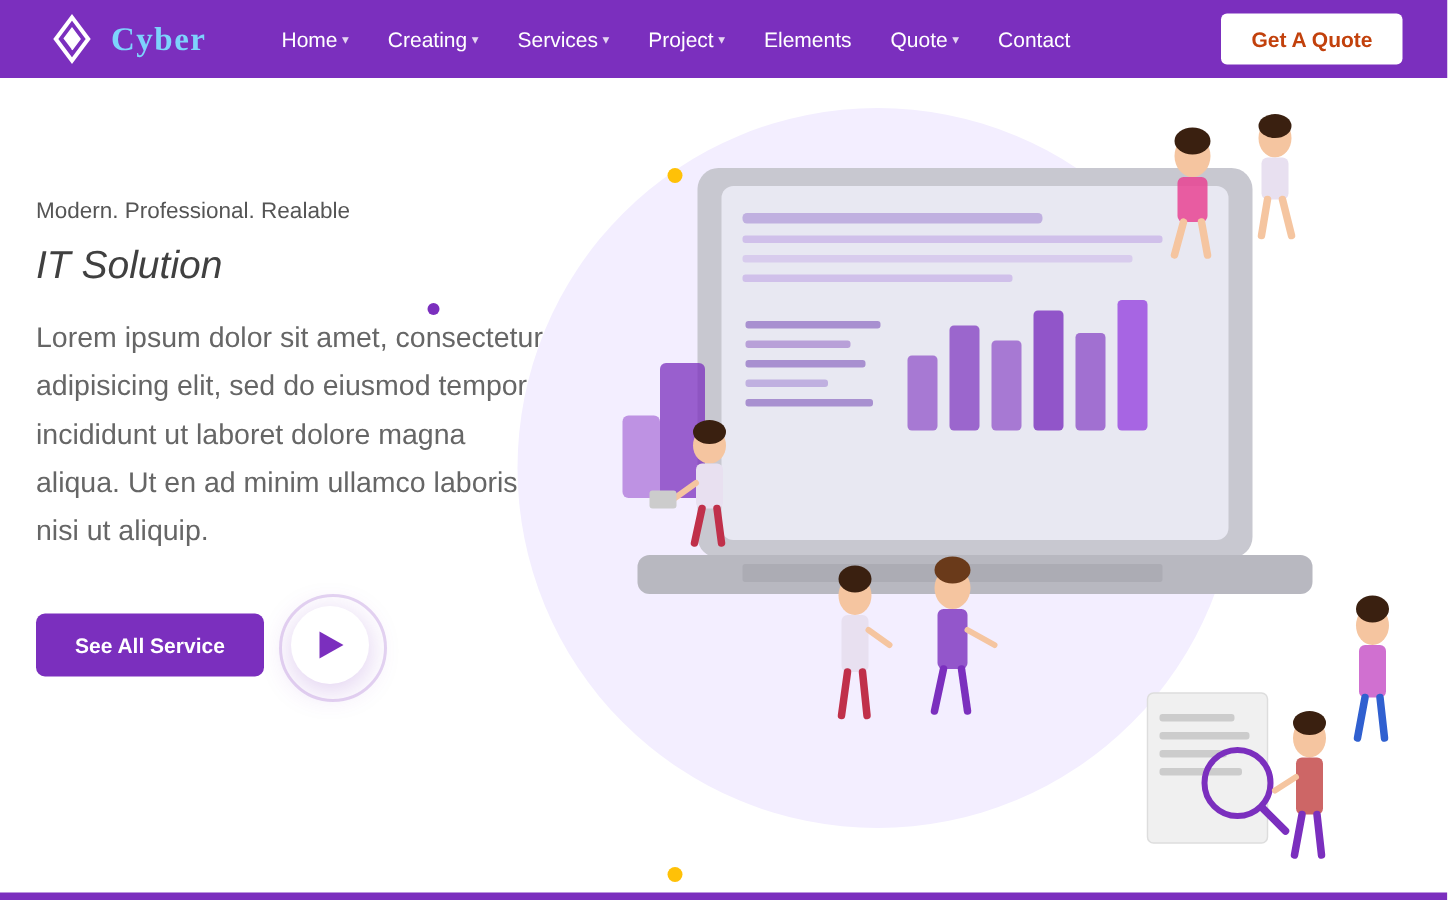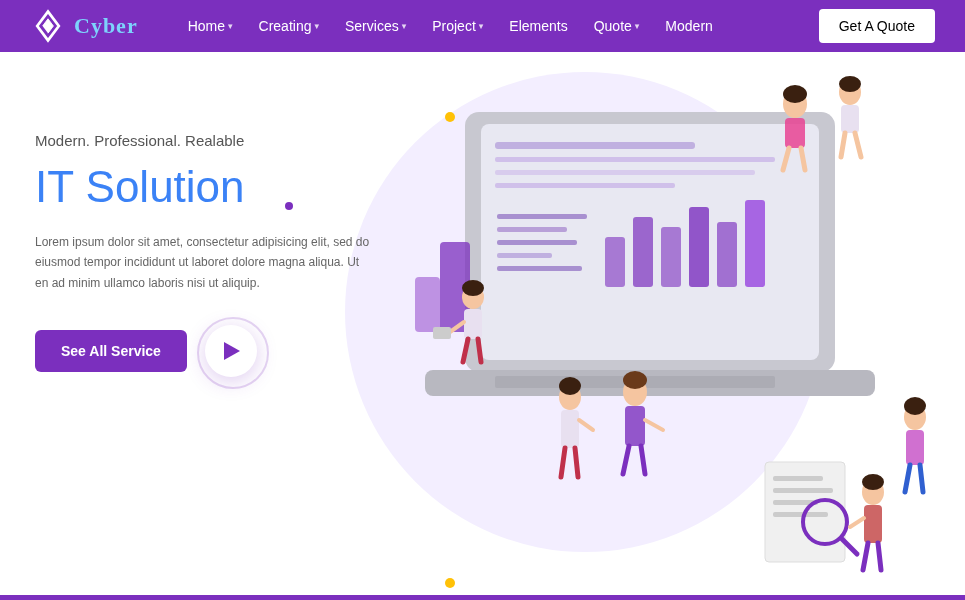--- a/index.html
+++ b/index.html
@@ -47,26 +47,26 @@
       align-items: center;
       gap: 3px;
       white-space: nowrap;
     }
     .nav-arrow {
       font-size: 9px;
       opacity: 0.8;
     }
     .nav-cta {
       background: #fff;
-      color: #000000;
+      color: #c2410c;
       border: none;
       border-radius: 4px;
       padding: 9px 20px;
       font-size: 14px;
-      font-weight: 400;
+      font-weight: 700;
       cursor: pointer;
       margin-left: 10px;
       white-space: nowrap;
       text-align: center;
     }
 
     
     .hero {
       position: relative;
       height: 548px;
@@ -89,48 +89,49 @@
     
     .dot {
       position: absolute;
       border-radius: 50%;
       z-index: 1;
     }
 
     
     .hero-content {
       position: absolute;
-      left: 35px;
+      left: 24px;
       top: 80px;
       max-width: 380px;
       z-index: 5;
     }
     .hero-subtitle {
       color: #555;
       font-size: 15px;
       margin-bottom: 12px;
       font-weight: 400;
     }
     .hero-title-bold {
       font-size: 42px;
       font-weight: 900;
       color: #111;
       line-height: 1.1;
       margin-bottom: 4px;
     }
     .hero-title-light {
-      font-size: 44px;
+      font-size: 26px;
       font-weight: 400;
-      color: #3b82f6;
+      color: #404040;
       line-height: 1.2;
       margin-bottom: 18px;
+      font-style: italic;
     }
     .hero-body {
       color: #666;
-      font-size: 12px;
+      font-size: 19px;
       line-height: 1.7;
       margin-bottom: 32px;
       max-width: 340px;
     }
     .hero-buttons {
       display: flex;
       align-items: center;
       gap: 18px;
     }
     .btn-primary {
@@ -226,21 +227,21 @@
       <span class="nav-arrow">▾</span>
     </div>
     <div class="nav-item">
       <span>Elements</span>
     </div>
     <div class="nav-item">
       <span>Quote</span>
       <span class="nav-arrow">▾</span>
     </div>
     <div class="nav-item">
-      <span>Modern</span>
+      <span>Contact</span>
     </div>
   </div>
 
   <button class="nav-cta">Get A Quote</button>
 </nav>
 
 <section class="hero">
 
   <div class="blob-main"></div>
 

